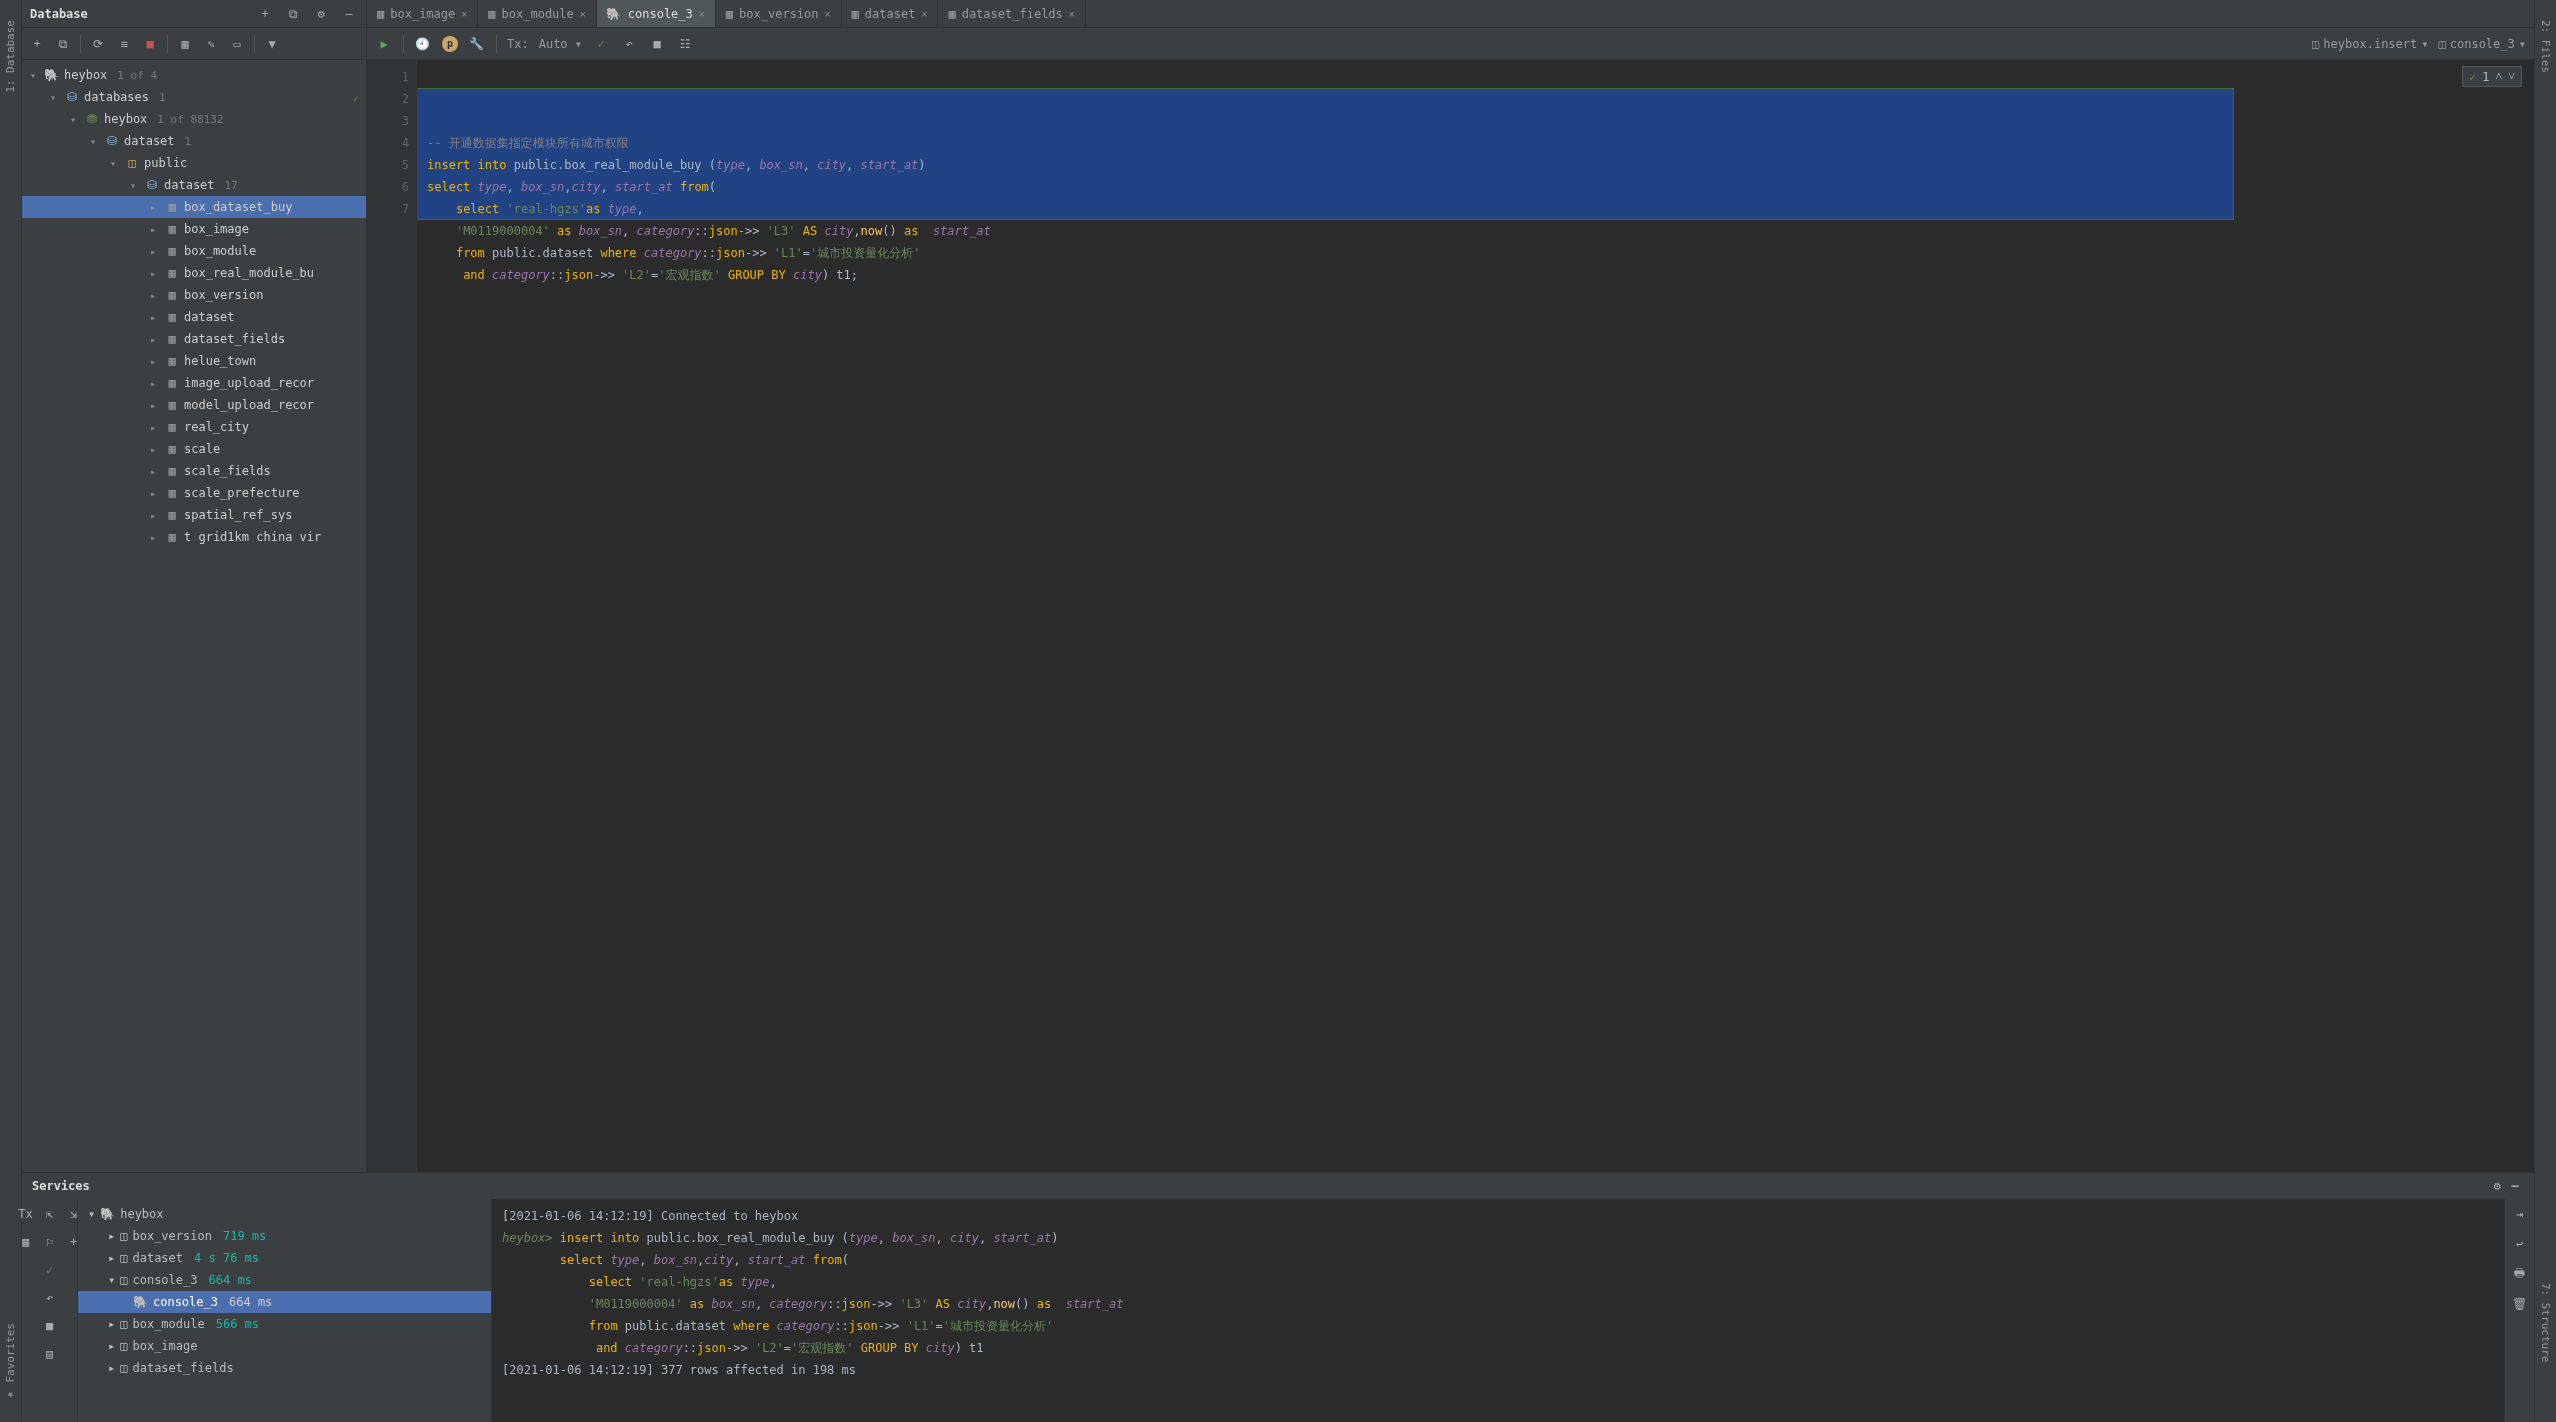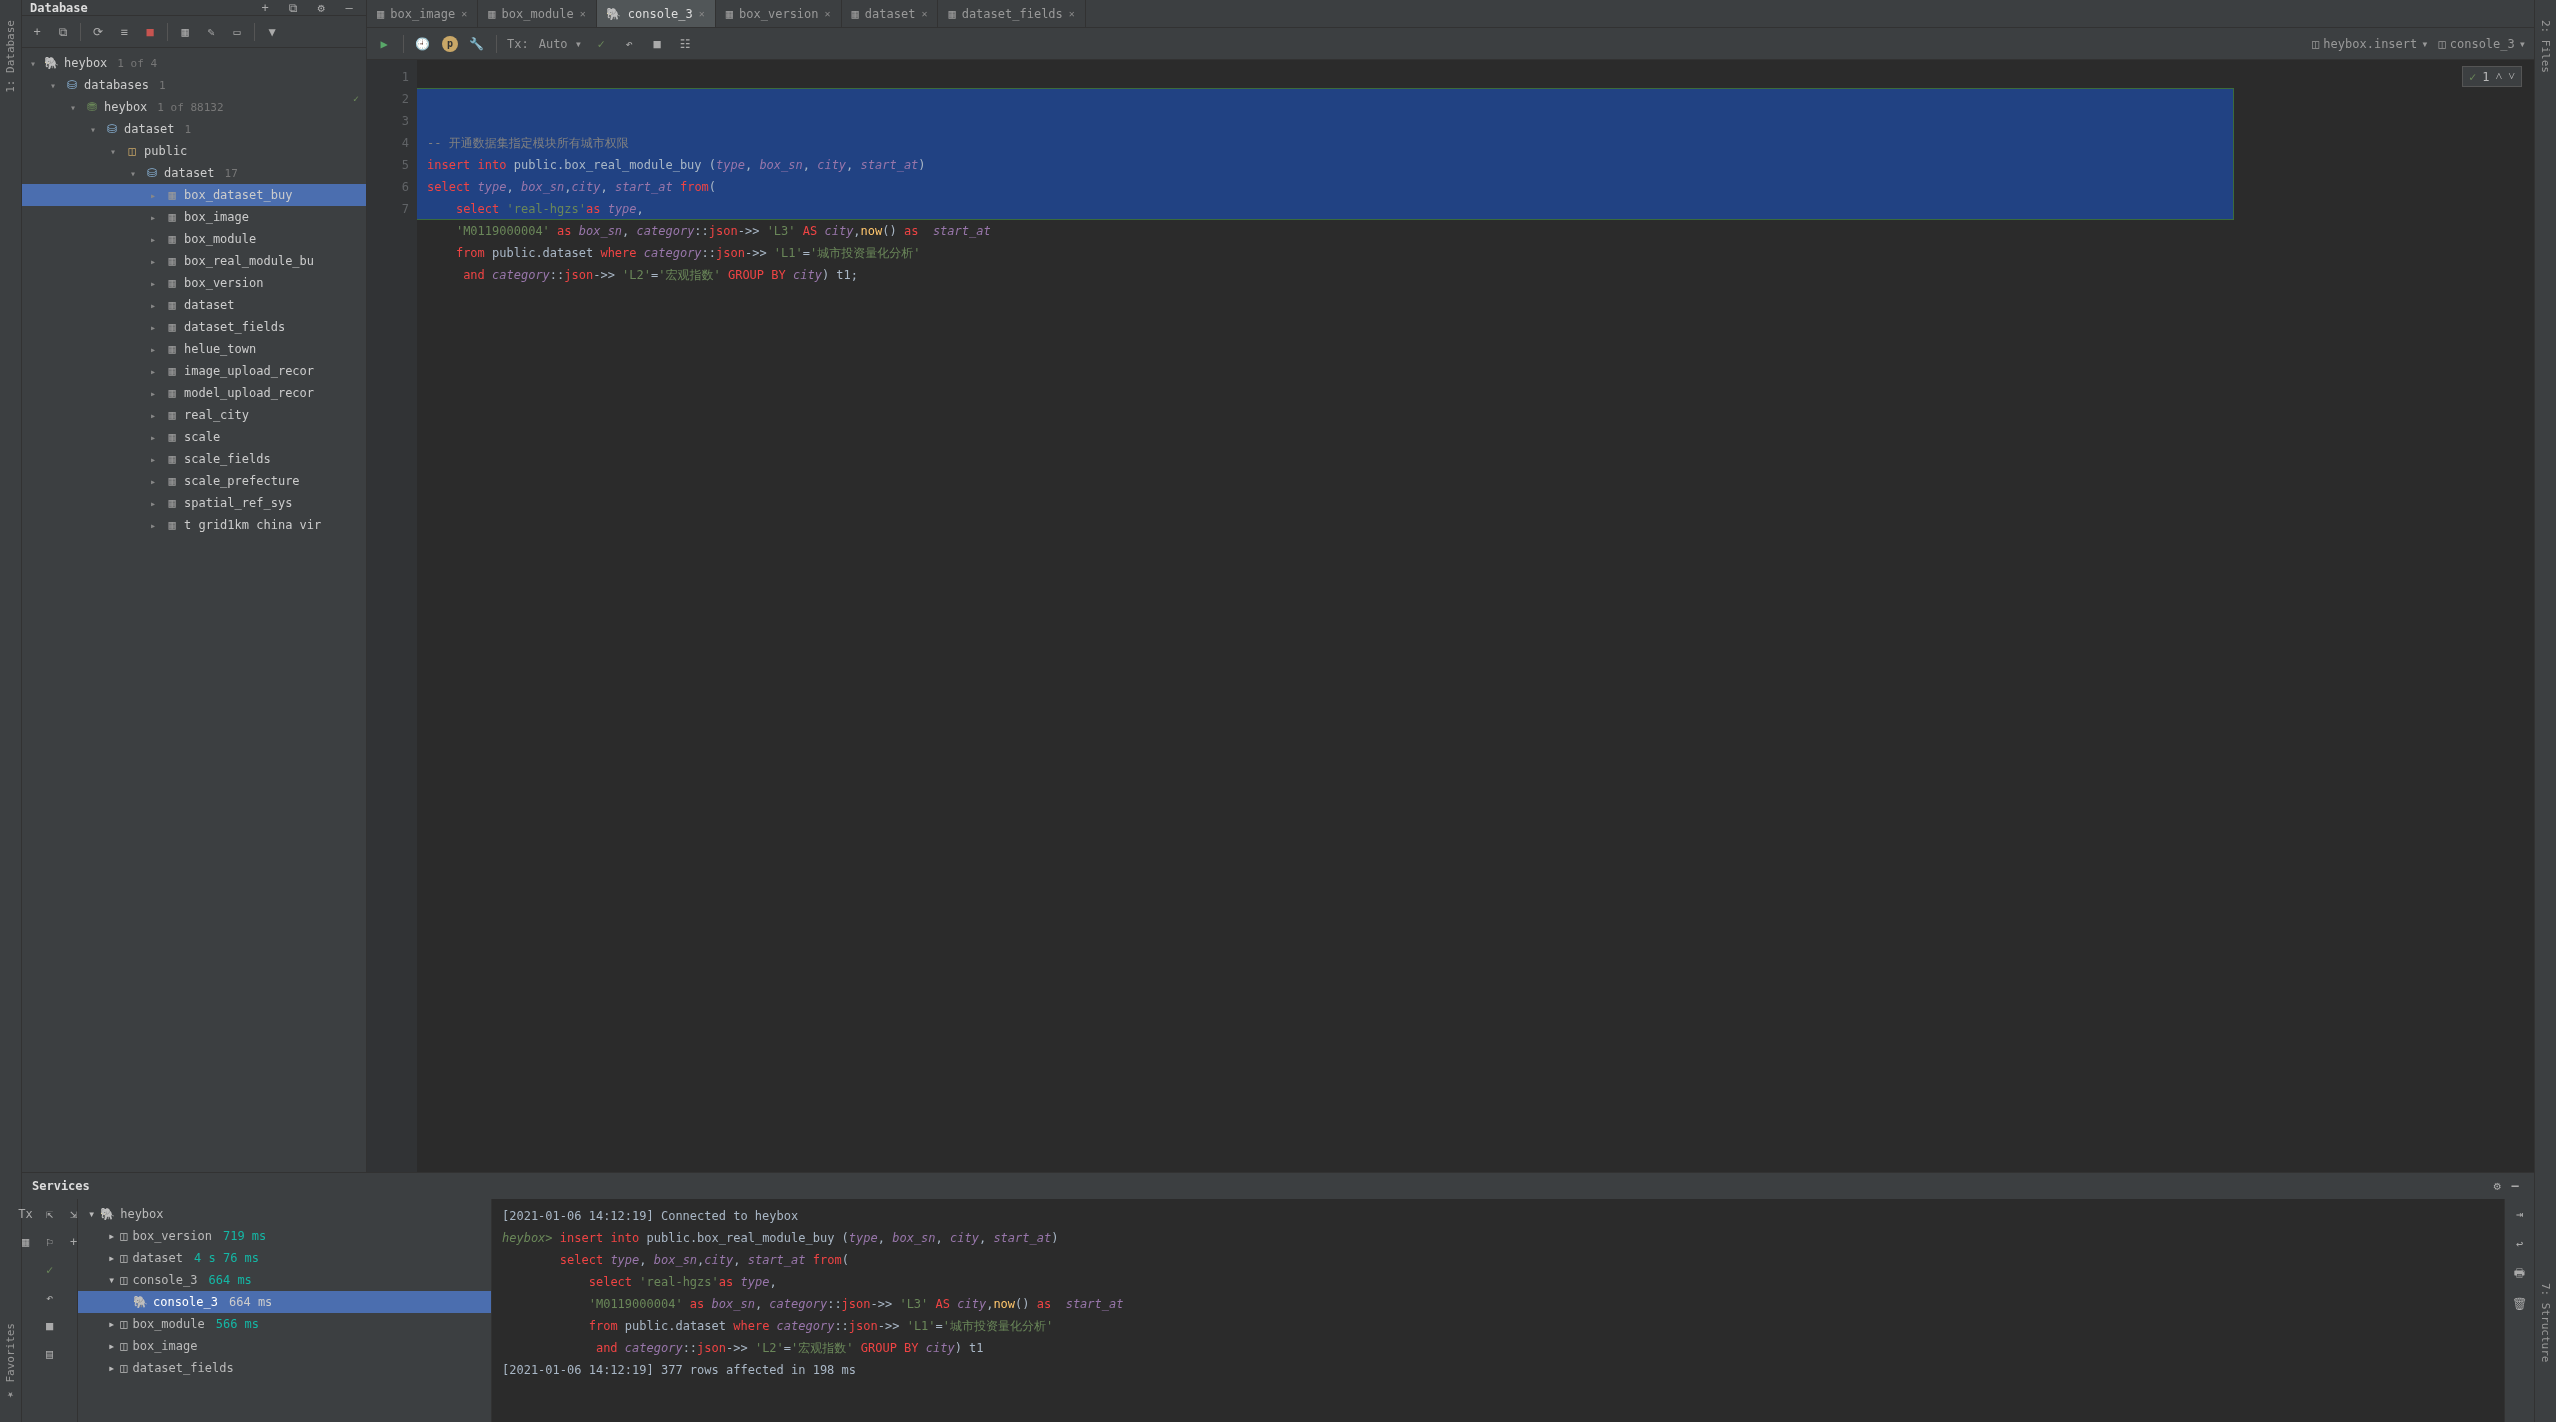--- a/index.html
+++ b/index.html
@@ -4,21 +4,21 @@
 <style>
 * { margin: 0; padding: 0; box-sizing: border-box; font-family: 'Menlo', 'Consolas', monospace; font-size: 12px; }
 body { background: #2b2b2b; color: #bbbbbb; overflow: hidden; height: 100vh; display: flex; }
 .left-gutter { width: 22px; background: #3c3f41; display: flex; flex-direction: column; align-items: center; padding-top: 20px; gap: 30px; border-right: 1px solid #323232; }
 .left-gutter span { writing-mode: vertical-rl; transform: rotate(180deg); color: #999; font-size: 11px; cursor: pointer; }
 .right-gutter { width: 22px; background: #3c3f41; display: flex; flex-direction: column; align-items: center; padding-top: 20px; gap: 60px; border-left: 1px solid #323232; }
 .right-gutter span { writing-mode: vertical-rl; color: #999; font-size: 11px; cursor: pointer; }
 .main-col { flex: 1; display: flex; flex-direction: column; }
 .top-section { flex: 1; display: flex; min-height: 0; }
 .db-panel { width: 345px; background: #3c3f41; border-right: 1px solid #323232; display: flex; flex-direction: column; }
-.db-header { height: 16px; display: flex; align-items: center; padding: 0 8px; border-bottom: 1px solid #323232; gap: 10px; }
+.db-header { height: 28px; display: flex; align-items: center; padding: 0 8px; border-bottom: 1px solid #323232; gap: 10px; }
 .db-title { font-weight: bold; color: #ddd; flex: 1; }
 .db-toolbar { height: 32px; display: flex; align-items: center; padding: 0 6px; gap: 8px; border-bottom: 1px solid #323232; }
 .db-toolbar .sep { width: 1px; height: 18px; background: #555; }
 .icon-btn { width: 18px; height: 18px; display: flex; align-items: center; justify-content: center; cursor: pointer; color: #aaa; }
 .tree { flex: 1; overflow: auto; padding-top: 4px; }
 .tree-row { display: flex; align-items: center; height: 22px; padding-left: 8px; gap: 4px; cursor: pointer; white-space: nowrap; }
 .tree-row.selected { background: #4b6eaf; color: #fff; }
 .tree-row .chev { width: 10px; color: #888; font-size: 10px; }
 .tree-row .ticon { width: 16px; display: flex; align-items: center; justify-content: center; }
 .tree-row .tlabel { color: #ccc; }
@@ -35,21 +35,21 @@
 .tx-label { color: #999; }
 .spacer { flex: 1; }
 .schema-pill { color: #999; display: flex; align-items: center; gap: 4px; cursor: pointer; }
 .editor-body { flex: 1; display: flex; font-family: 'Menlo', monospace; font-size: 13px; position: relative; }
 .gutter { width: 50px; background: #313335; color: #606366; text-align: right; padding: 6px 8px 6px 0; line-height: 22px; user-select: none; }
 .gutter .gline { position: relative; }
 .gutter .check { position: absolute; left: -14px; color: #6a8759; font-size: 10px; }
 .code { flex: 1; padding: 6px 10px; line-height: 22px; white-space: pre; overflow: auto; position: relative; }
 .code-highlight { position: absolute; left: 0; top: 28px; height: 132px; right: 300px; background: #214283; z-index: 0; border: 1px solid #3c6b3c; border-left: none; }
 .code-line { position: relative; z-index: 1; }
-.kw { color: #ef4444; }
+.kw { color: #eab308; }
 .str { color: #6a8759; }
 .id { color: #9876aa; font-style: italic; }
 .fn { color: #ffc66d; }
 .cmt { color: #808080; }
 .plain { color: #a9b7c6; }
 .inspect-badge { position: absolute; top: 6px; right: 12px; background: #3c3f41; border: 1px solid #555; padding: 2px 6px; display: flex; gap: 6px; align-items: center; }
 .inspect-badge .tick { color: #6a8759; }
 .services-section { height: 250px; background: #3c3f41; border-top: 1px solid #323232; display: flex; flex-direction: column; }
 .services-header { height: 26px; display: flex; align-items: center; padding: 0 10px; font-weight: bold; color: #ddd; }
 .services-header .spacer { flex: 1; }

